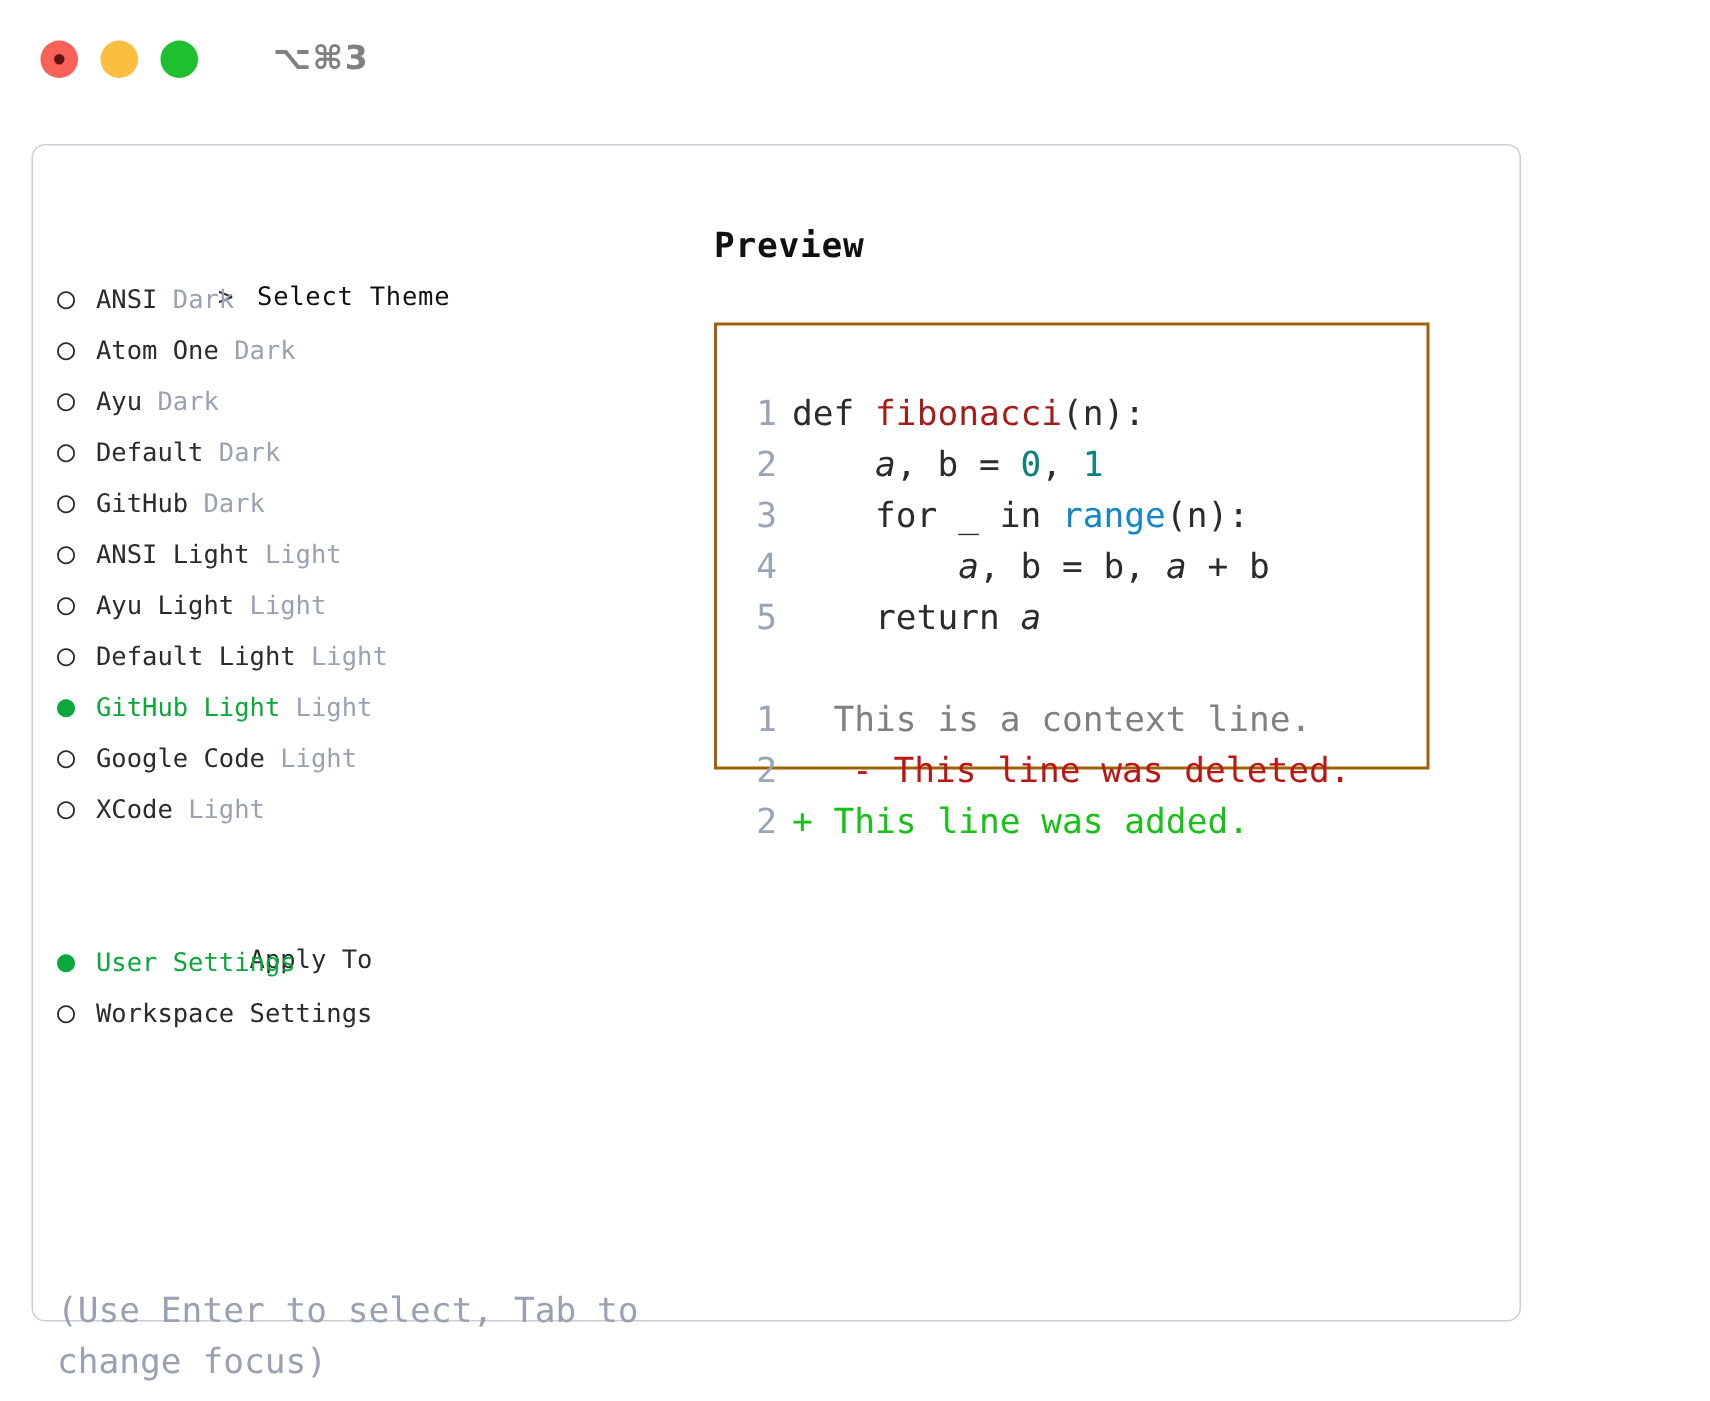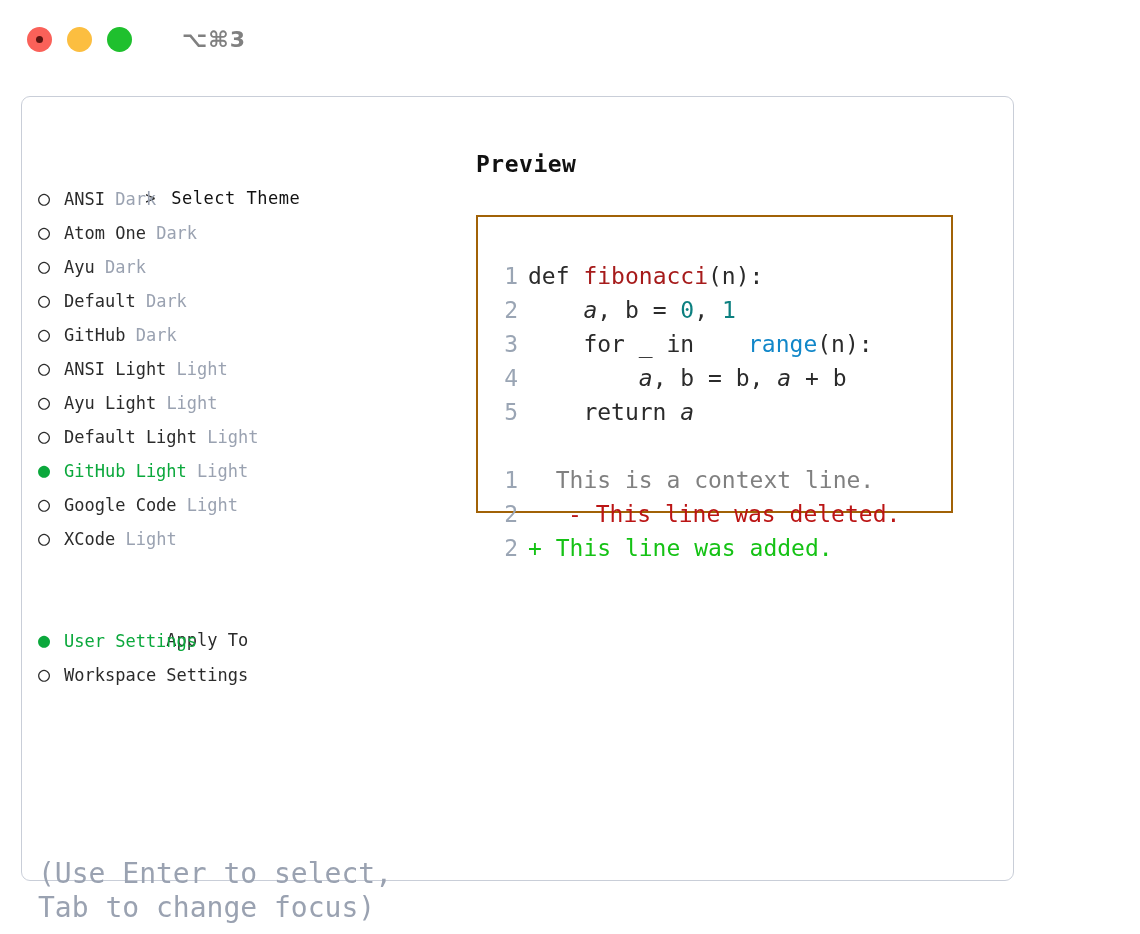--- a/index.html
+++ b/index.html
@@ -127,21 +127,21 @@
     font-weight: 400;
   }
 
   #spacer-gap { height: 34px; }
 
   #hint {
     position: absolute;
     left: 16px;
     top: 760px;
     width: 420px;
-    font-size: 28px;
+    font-size: 23px;
     line-height: 34px;
     color: #9aa2b1;
     white-space: pre-wrap;
   }
 
   
   #right-col {
     position: absolute;
     left: 454px;
     top: 50px;
@@ -176,21 +176,21 @@
   .lnum {
     display: inline-block;
     width: 26px;
     text-align: right;
     color: #9aa5b4;
     margin-right: 10px;
   }
   .tok-plain   { color: #2b2b2b; }
   .tok-func    { color: #a61b1b; }
   .tok-num     { color: #0d8080; }
-  .tok-builtin { color: #1187c9; margin-left: 40px; }
+  .tok-builtin { color: #1187c9; }
   .tok-var     { color: #2b2b2b; font-style: italic; }
   .tok-ctx     { color: #808080; margin-top: 18px; }
   .tok-del     { color: #bb1515; margin-left: 40px; }
   .tok-add     { color: #15c215; text-align: right; }
   .blankline   { height: 34px; }
 </style>
 </head>
 <body>
 
 <div id="window">

